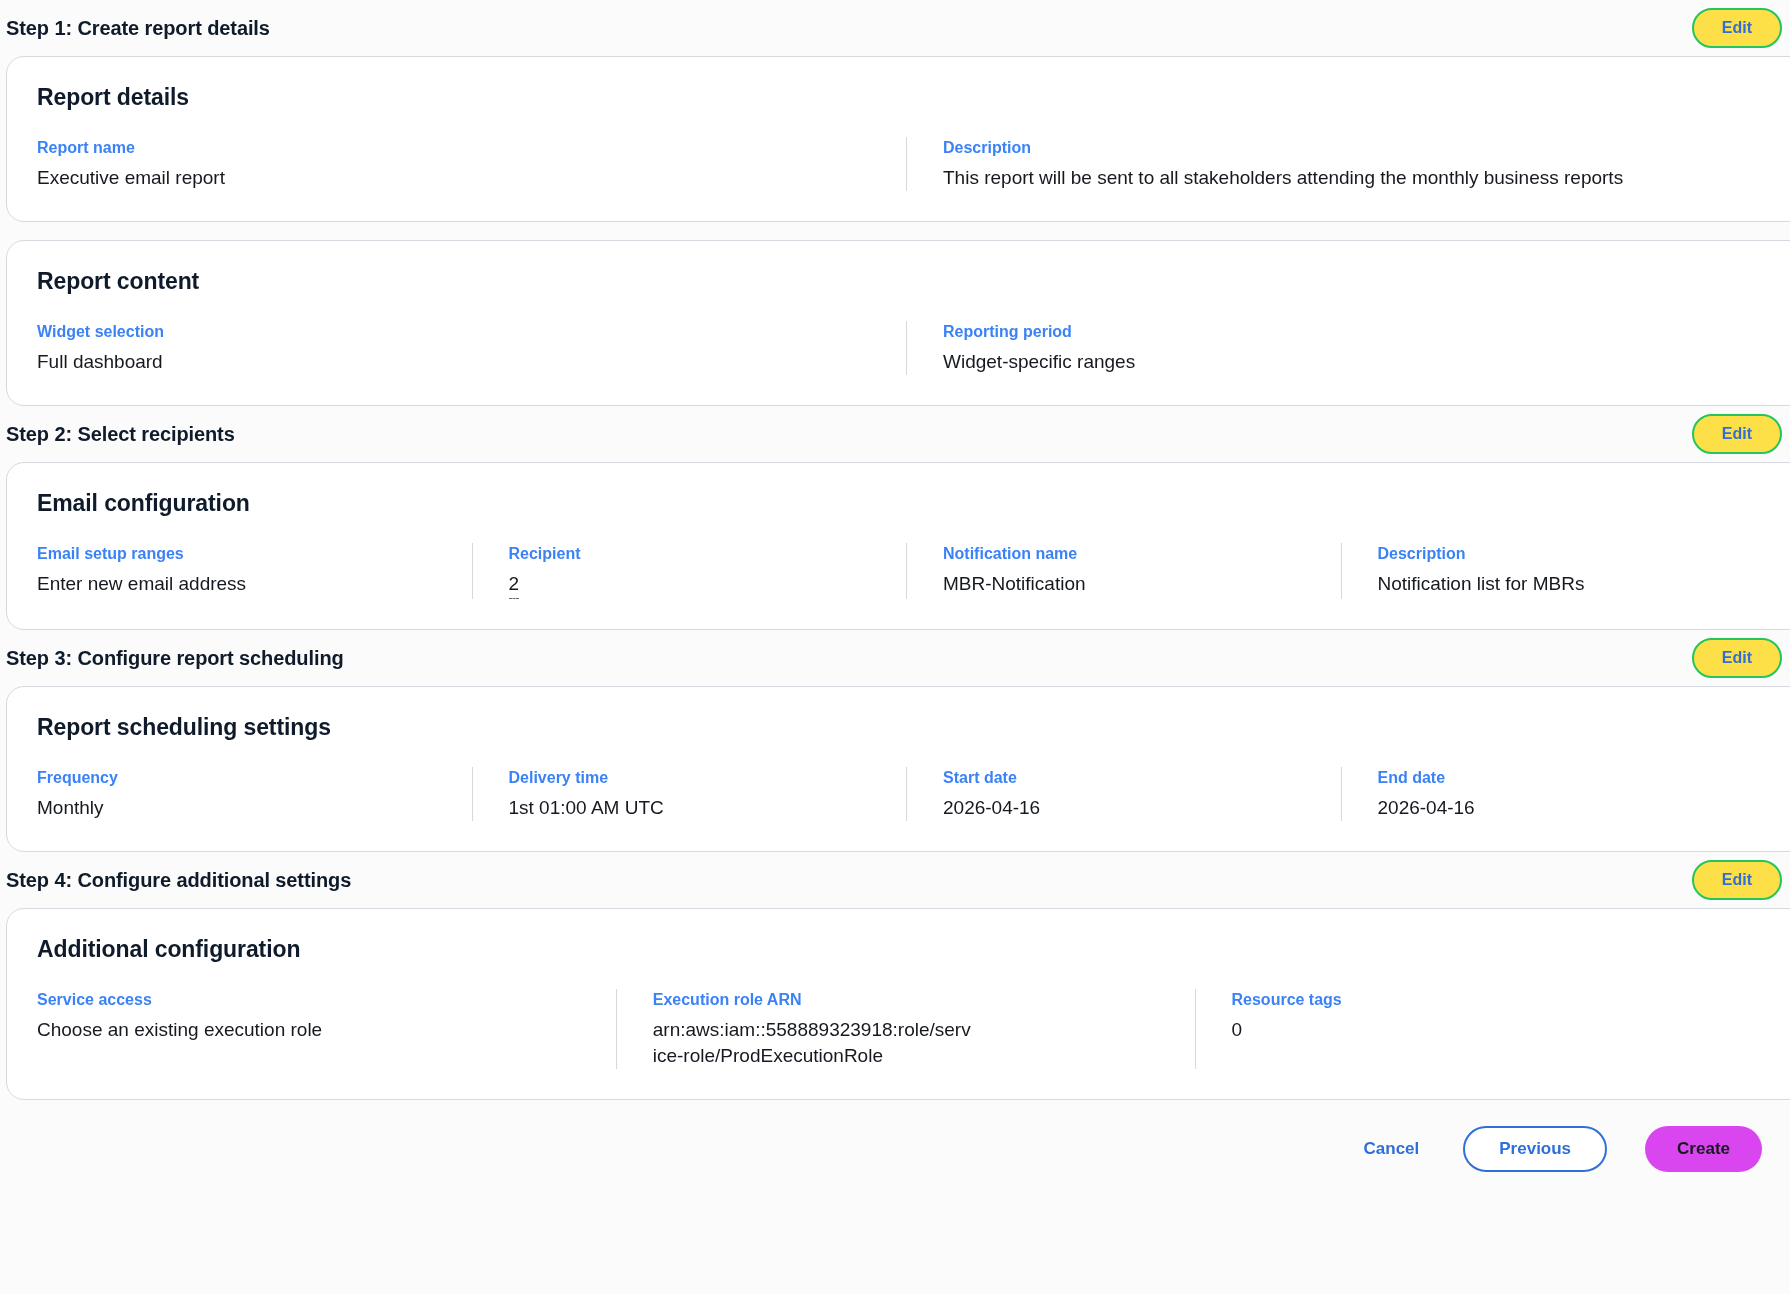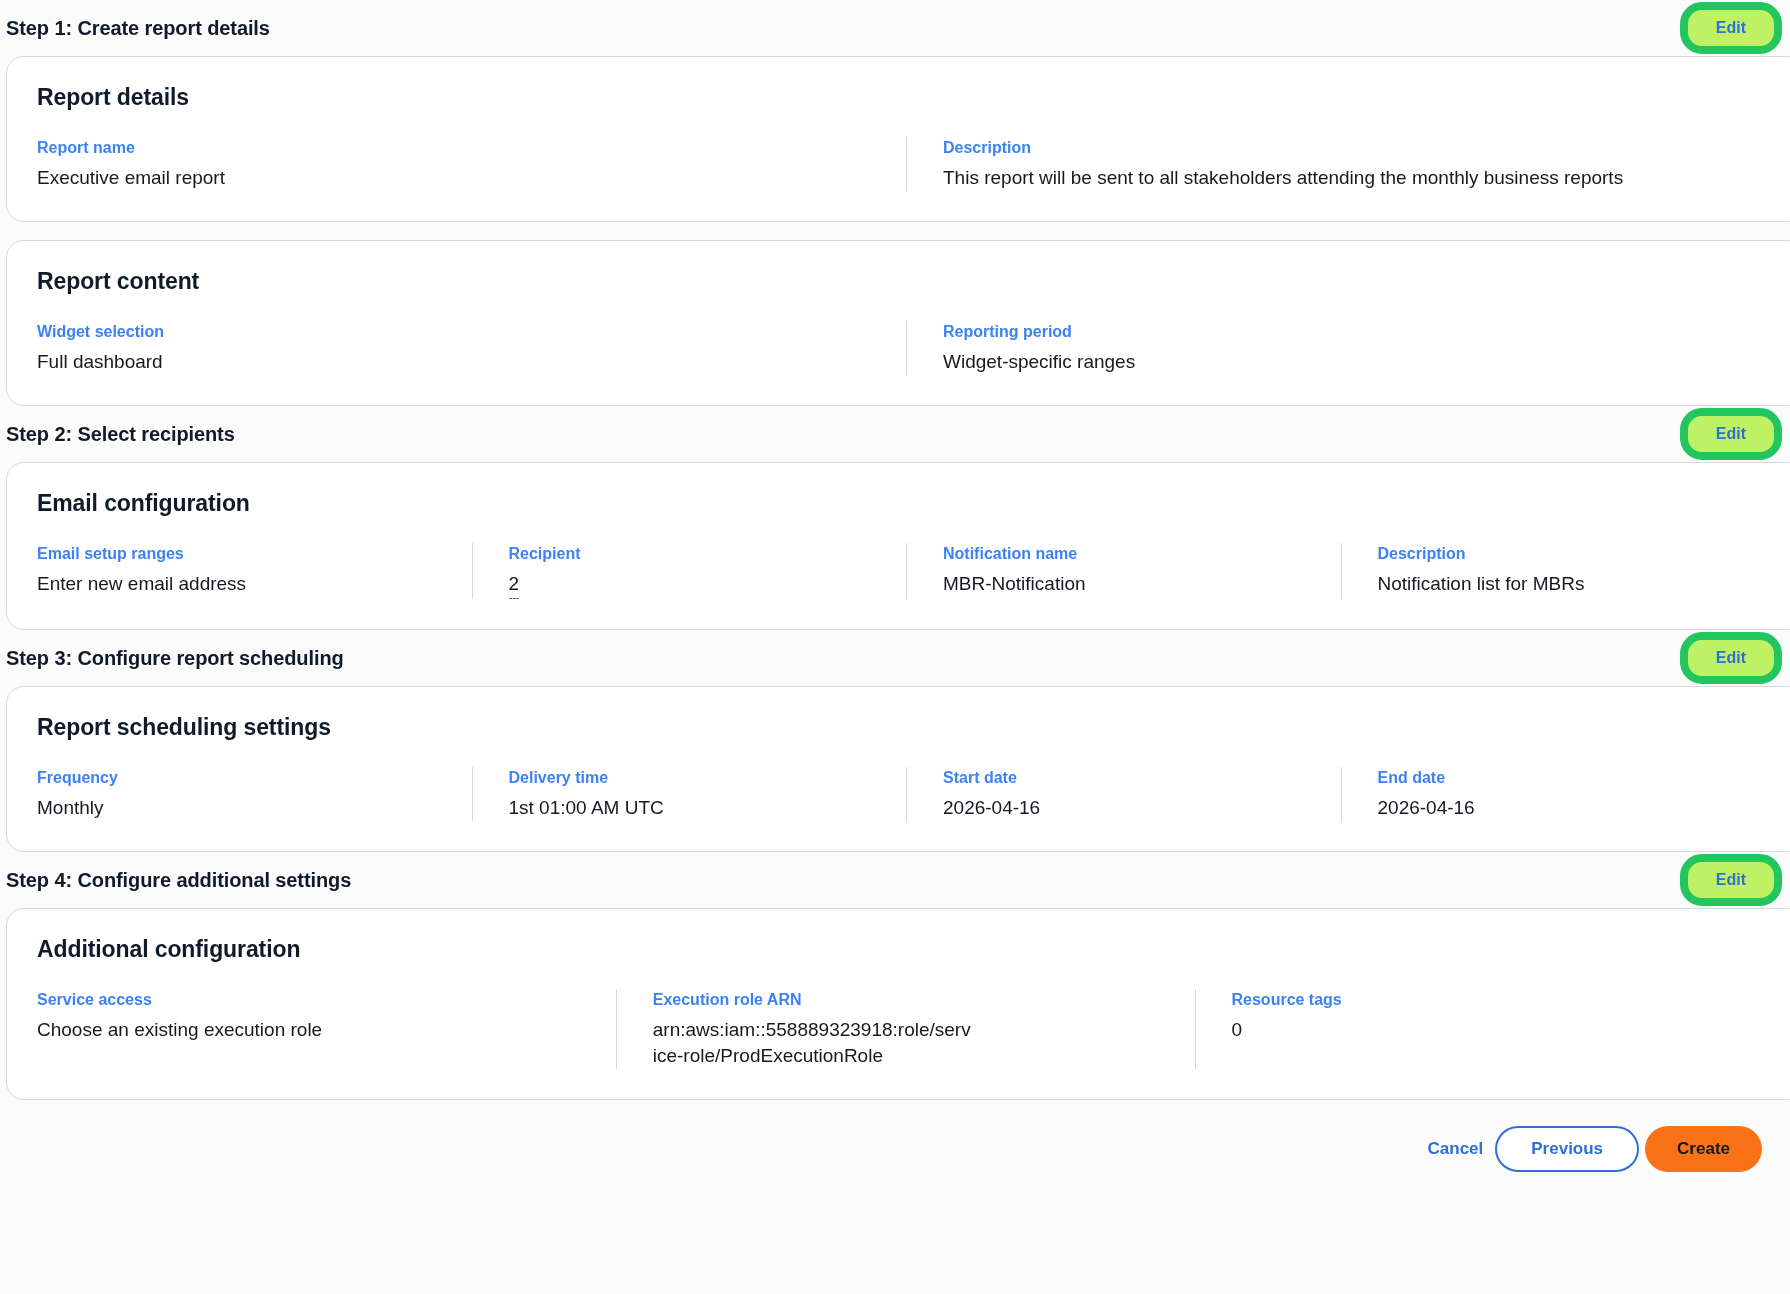--- a/index.html
+++ b/index.html
@@ -51,22 +51,22 @@
     font-weight: 700;
     letter-spacing: -0.1px;
     color: #0f1b2a;
     line-height: 28px;
   }
   .edit-btn {
     font-family: "Liberation Sans", sans-serif;
     font-size: 16px;
     font-weight: 700;
     color: #2f6fd9;
-    background: #bef264;
-    border: 8px solid #22c55e;
+    background: #fde047;
+    border: 2px solid #22c55e;
     border-radius: 22px;
     padding: 8px 28px;
     cursor: pointer;
     line-height: 20px;
     white-space: nowrap;
   }
 
   
   .card {
     background: #ffffff;
@@ -122,21 +122,21 @@
     border-bottom: 1px dashed #5f6b7a;
     padding-bottom: 1px;
     cursor: pointer;
   }
 
   
   .footer {
     display: flex;
     align-items: center;
     justify-content: flex-end;
-    gap: 6px;
+    gap: 38px;
     padding: 26px 28px 0 0;
   }
   .link-btn {
     font-family: "Liberation Sans", sans-serif;
     background: none;
     border: none;
     color: #2f6fd9;
     font-size: 17px;
     font-weight: 700;
     cursor: pointer;
@@ -151,21 +151,21 @@
     border: 2px solid #2f6fd9;
     border-radius: 24px;
     padding: 11px 34px;
     cursor: pointer;
   }
   .primary-btn {
     font-family: "Liberation Sans", sans-serif;
     font-size: 17px;
     font-weight: 700;
     color: #16191f;
-    background: #f97316;
+    background: #d946ef;
     border: none;
     border-radius: 24px;
     padding: 13px 32px;
     cursor: pointer;
   }
 </style>
 </head>
 <body>
 
 <div class="page">

